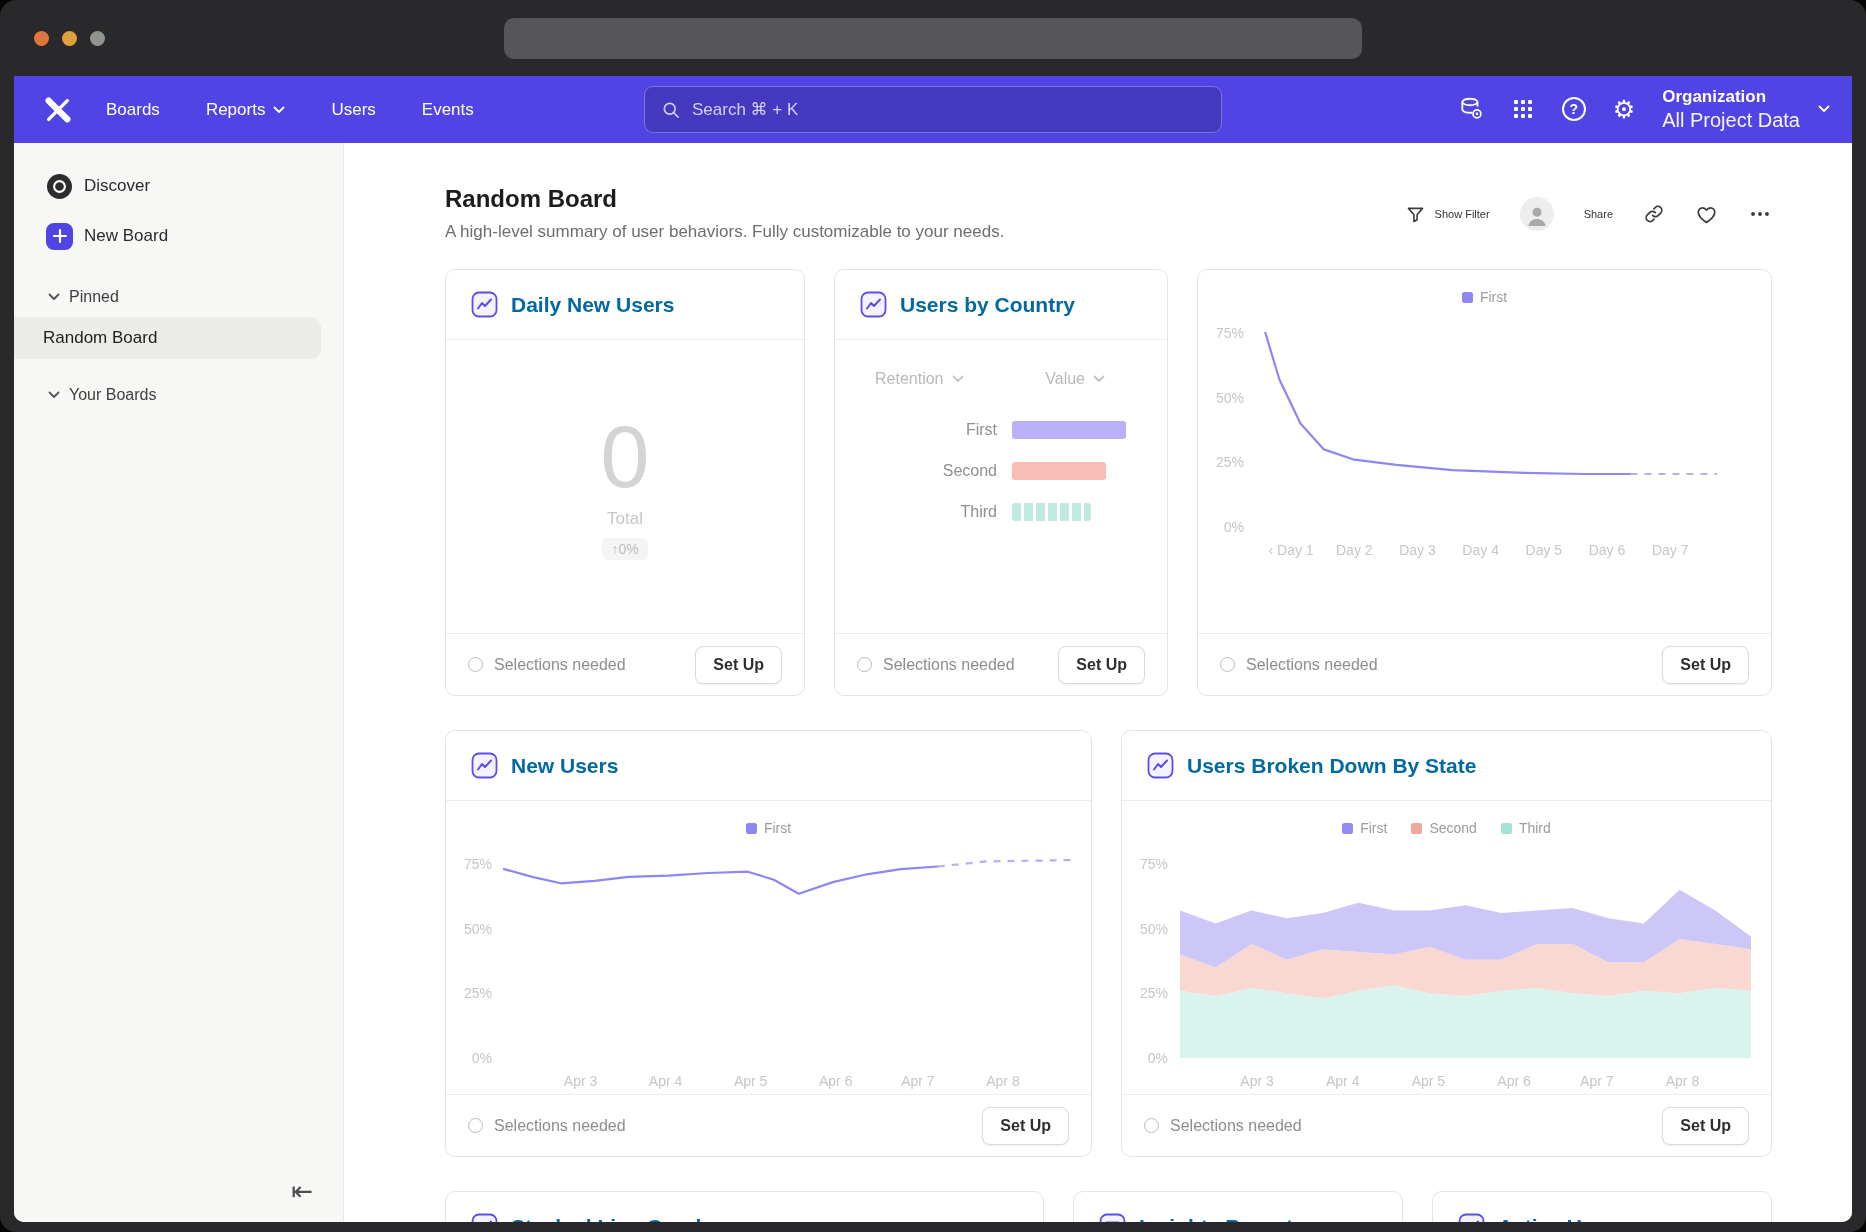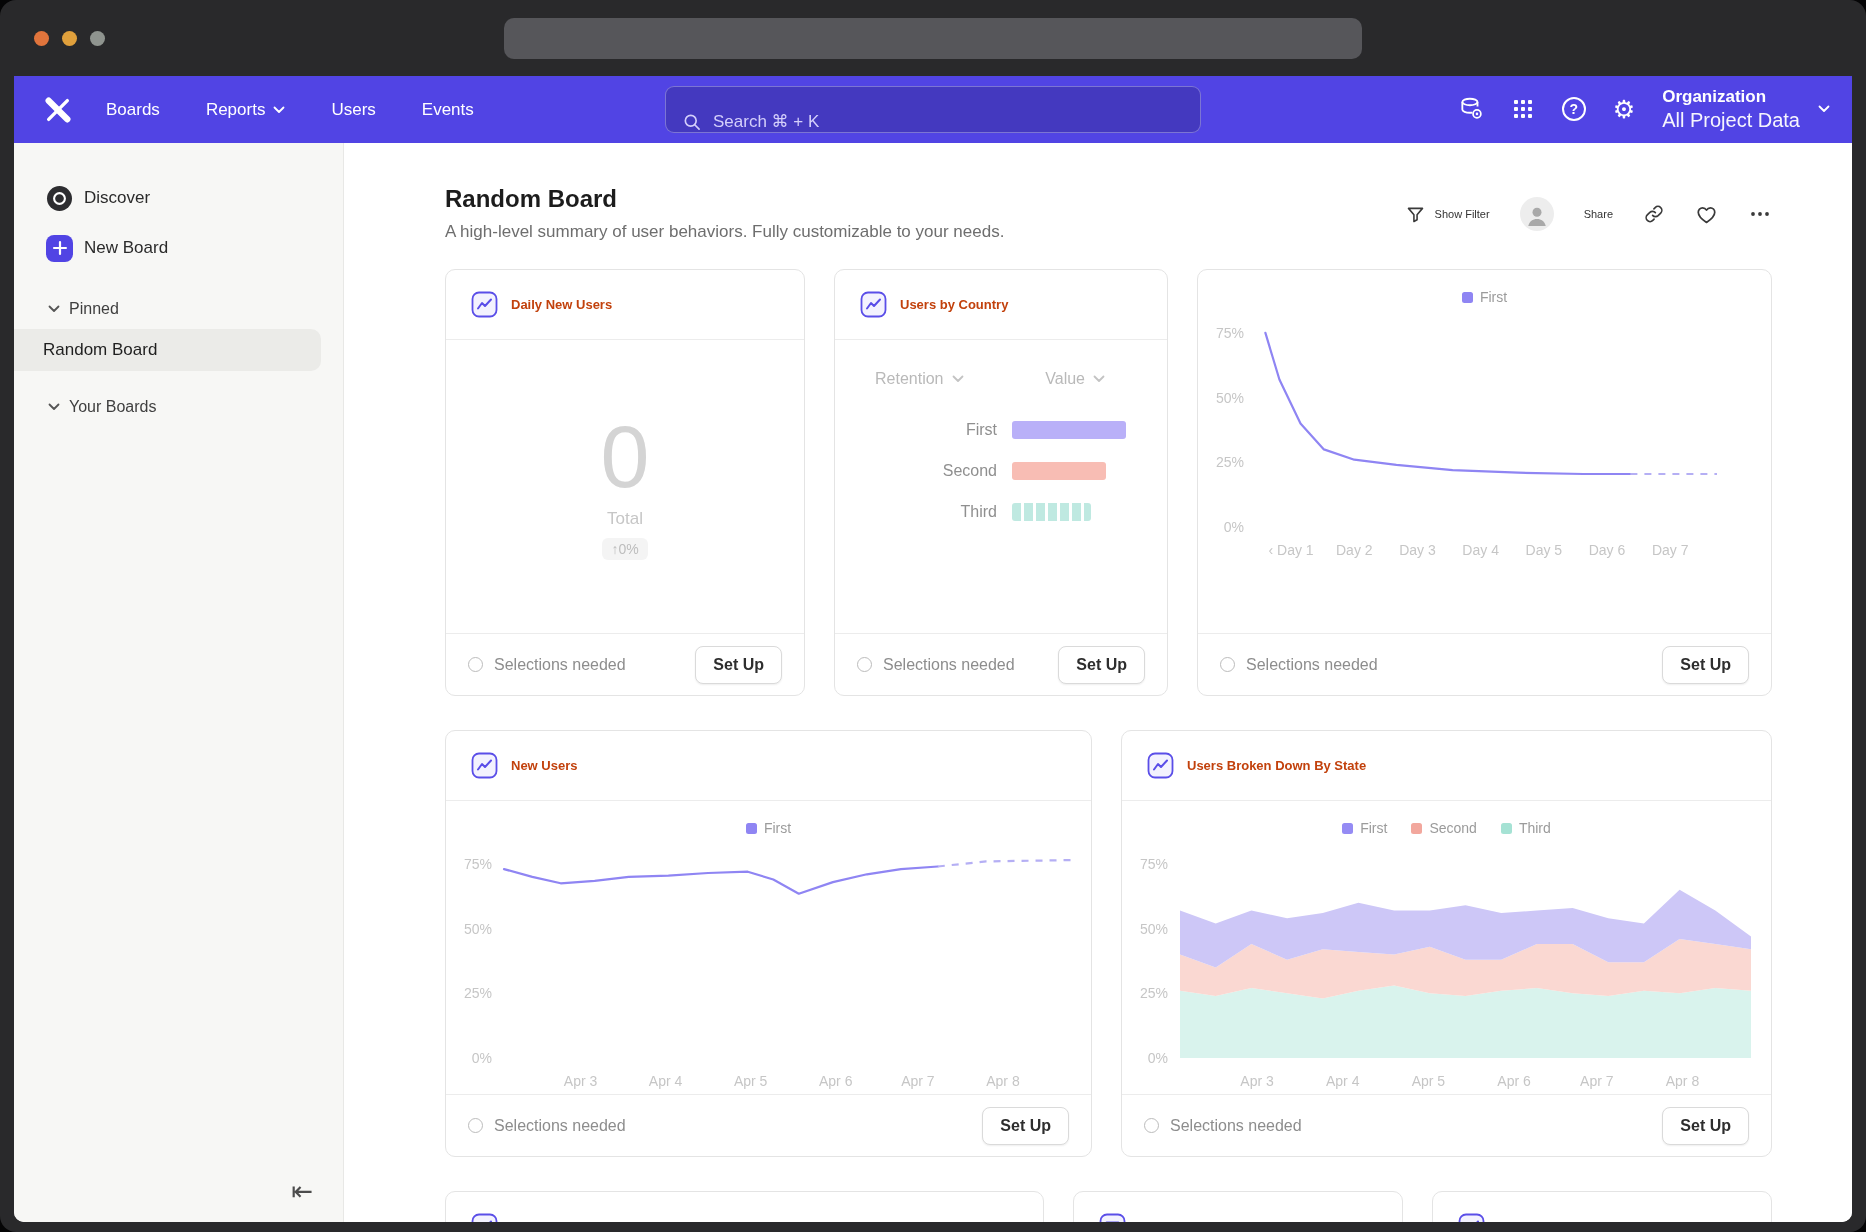--- a/index.html
+++ b/index.html
@@ -16,36 +16,36 @@
   .tl-zoom{background:#8f948f}
   .urlbar{position:absolute;left:50%;top:18px;transform:translateX(-50%);width:858px;height:41px;border-radius:10px;background:#56565a}
 
   .app{position:absolute;left:14px;right:14px;top:76px;bottom:10px;display:flex;flex-direction:column;border-radius:0 0 10px 10px;overflow:hidden;background:#fff}
 
   
   .navbar{height:67px;background:#5144e4;display:flex;align-items:center;padding:0 22px 0 30px;position:relative;flex:0 0 auto}
   .logo{margin-right:34px;display:flex;align-items:center;cursor:pointer}
   .nav-items{display:flex;gap:46px;align-items:center}
   .nav-item{color:#fff;font-size:17px;font-weight:500;display:flex;align-items:center;gap:8px;cursor:pointer;white-space:nowrap}
-  .search{position:absolute;left:50%;transform:translateX(-50%);width:536px;height:47px;background:rgba(0,0,0,.16);border:1px solid rgba(255,255,255,.30);border-radius:9px;display:flex;align-items:flex-end;padding:0 16px;gap:11px;color:#d4cffb}
+  .search{position:absolute;left:50%;transform:translateX(-50%);width:578px;height:47px;background:rgba(0,0,0,.16);border:1px solid rgba(255,255,255,.30);border-radius:9px;display:flex;align-items:center;padding:0 16px;gap:11px;color:#d4cffb}
   .search input{flex:1;background:transparent;border:none;outline:none;color:#fff;font-size:17px;font-family:inherit}
   .search input::placeholder{color:#d4cffb}
   .nav-right{margin-left:auto;display:flex;align-items:center;gap:27px}
   .nav-ic{display:flex;align-items:center;justify-content:center;color:#fff;cursor:pointer}
   .help-circle{width:24px;height:24px;border:2px solid #fff;border-radius:50%;display:flex;align-items:center;justify-content:center;font-size:14px;font-weight:700;color:#fff}
   .gear-glyph{font-size:25px;color:#fff;line-height:1}
   .org{display:flex;align-items:center;gap:18px;color:#fff;cursor:pointer}
   .org-name{font-size:17px;font-weight:700;line-height:1.2}
   .org-sub{font-size:20px;font-weight:400;opacity:.95;line-height:1.2}
   .white-ic{color:#fff}
   .dark-ic{color:#3a3a3a}
 
   
   .body-row{flex:1;display:flex;min-height:0}
-  .sidebar{width:330px;background:#f7f7f5;border-right:1px solid #e8e8e6;position:relative;padding-top:30px;flex:0 0 auto}
+  .sidebar{width:330px;background:#f7f7f5;border-right:1px solid #e8e8e6;position:relative;padding-top:18px;flex:0 0 auto}
   .side-row{display:flex;align-items:center;gap:11px;padding-left:32px;height:50px;cursor:pointer}
   .side-label{font-size:17px;color:#2b2b2b}
   .newboard-ic{width:27px;height:27px;border-radius:8px;background:#5144e4;display:flex;align-items:center;justify-content:center}
   .side-section{display:flex;align-items:center;gap:9px;padding-left:34px;height:40px;margin-top:16px;color:#3f3f3f;font-size:16px;font-weight:500;cursor:pointer}
   .side-section .chev{color:#555}
   .side-item{height:42px;display:flex;align-items:center;padding-left:29px;font-size:17px;color:#1f1f1f;cursor:pointer}
   .side-item.selected{background:#ebebe8;border-radius:0 10px 10px 0;margin-right:22px}
   .collapse-btn{position:absolute;right:30px;bottom:18px;font-size:26px;color:#4c4c4c;cursor:pointer;line-height:1}
 
   .main{flex:1;background:#fff;overflow:hidden;position:relative}
@@ -69,21 +69,21 @@
   .card-country{width:334px}
   .card-retention{flex:1}
   .card-newusers{width:647px}
   .card-state{flex:1}
   .card-stub-l{width:599px}
   .card-stub-m{width:330px}
   .card-stub-r{flex:1}
   .card-head{height:70px;display:flex;align-items:center;gap:13px;padding:0 25px;border-bottom:1px solid #ececec;flex:0 0 auto}
   .card-head.no-border{border-bottom:none}
   .card-ic{width:27px;height:27px;flex:0 0 auto}
-  .card-title{font-size:13px;font-weight:700;color:#c2410c;white-space:nowrap}
+  .card-title{font-size:21px;font-weight:700;color:#0369a1;white-space:nowrap}
   .card-body{flex:1;min-height:0;display:flex;flex-direction:column}
   .card-foot{height:62px;border-top:1px solid #ececec;display:flex;align-items:center;gap:11px;padding:0 22px;flex:0 0 auto}
   .radio{width:15px;height:15px;border:1.6px solid #bcbcbc;border-radius:50%;flex:0 0 auto}
   .foot-text{font-size:16px;color:#8d8d8d}
   .setup-btn{margin-left:auto;background:#fff;border:1px solid #dadada;border-radius:8px;padding:9px 17px;font-size:16px;font-weight:700;color:#2e2e2e;box-shadow:0 1px 2px rgba(0,0,0,.07);cursor:pointer;font-family:inherit}
 
   
   .zero-body{align-items:center;justify-content:center}
   .big-zero{font-size:88px;color:#d4d4d4;line-height:1}
   .zero-label{margin-top:8px;font-size:17px;color:#c6c6c6}

